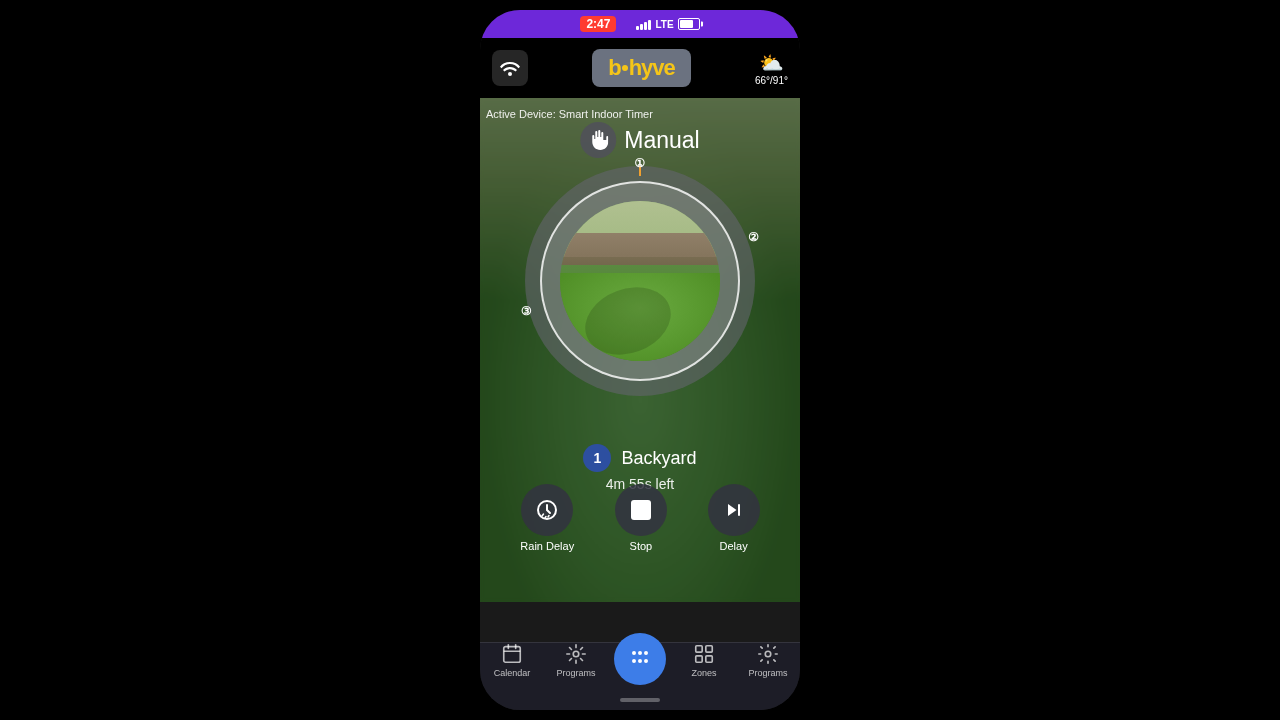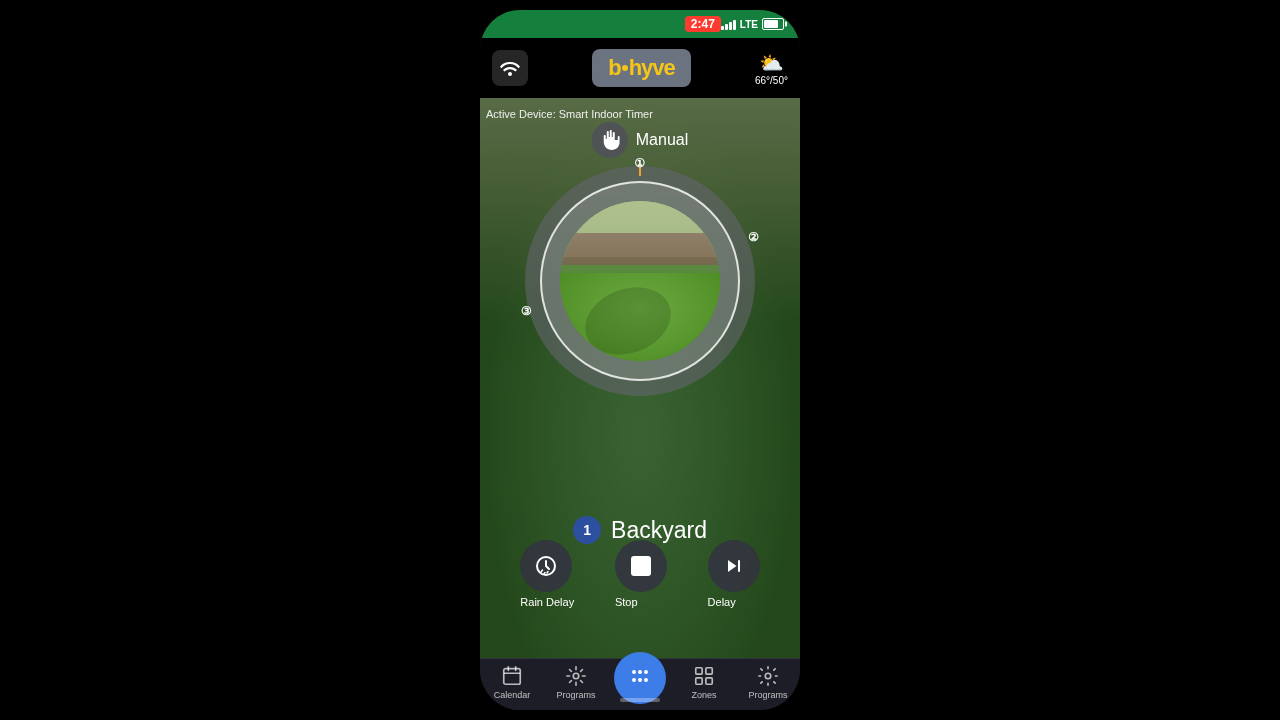--- a/index.html
+++ b/index.html
@@ -20,27 +20,28 @@
       background: #1a1a1a;
       border-radius: 40px;
       overflow: hidden;
       position: relative;
       display: flex;
       flex-direction: column;
     }
 
     
     .status-bar {
-      background: #15803d;
-      display: flex;
-      justify-content: flex-end;
+      background: #6d28d9;
+      display: flex;
+      justify-content: center;
       align-items: center;
       padding: 4px 16px;
       height: 28px;
       flex-shrink: 0;
+      gap: 20px;
     }
 
     .status-time {
       background: #ff3b30;
       color: #fff;
       font-size: 12px;
       font-weight: 700;
       padding: 1px 6px;
       border-radius: 4px;
     }
@@ -237,21 +238,21 @@
       background: rgba(80,80,90,0.85);
       border-radius: 50%;
       display: flex;
       align-items: center;
       justify-content: center;
       font-size: 18px;
     }
 
     .manual-text {
       color: #fff;
-      font-size: 16px;
+      font-size: 23px;
       font-weight: 500;
     }
 
     
     .zone-rings-container {
       position: absolute;
       top: 68px;
       left: 50%;
       transform: translateX(-50%);
       width: 230px;
@@ -389,21 +390,21 @@
       display: flex;
       align-items: center;
       justify-content: center;
       color: #fff;
       font-size: 14px;
       font-weight: 700;
     }
 
     .zone-name {
       color: #fff;
-      font-size: 23px;
+      font-size: 18px;
       font-weight: 500;
     }
 
     .time-left {
       color: #fff;
       font-size: 14px;
       opacity: 0.9;
     }
 
     
@@ -415,21 +416,21 @@
       display: flex;
       justify-content: space-around;
       align-items: center;
       padding: 0 20px;
       z-index: 10;
     }
 
     .ctrl-btn {
       display: flex;
       flex-direction: column;
-      align-items: flex-start;
+      align-items: center;
       gap: 4px;
       cursor: pointer;
     }
 
     .ctrl-btn-circle {
       width: 52px;
       height: 52px;
       background: rgba(50,50,65,0.85);
       border-radius: 50%;
       display: flex;
@@ -438,28 +439,29 @@
       font-size: 22px;
     }
 
     .ctrl-btn-label {
       color: #fff;
       font-size: 11px;
     }
 
     
     .bottom-nav {
-      height: 52px;
+      height: 68px;
       background: rgba(30,30,40,0.95);
       display: flex;
-      align-items: center;
+      align-items: flex-start;
       justify-content: space-around;
       padding-bottom: 4px;
       flex-shrink: 0;
       border-top: 1px solid rgba(255,255,255,0.1);
+      margin-top: 40px;
     }
 
     .nav-item {
       display: flex;
       flex-direction: column;
       align-items: center;
       gap: 3px;
       cursor: pointer;
       flex: 1;
     }
@@ -553,21 +555,21 @@
         <path d="M10 2C5.68 2 1.8 3.8 0 6.7L1.5 8.2C3.7 5.6 6.7 4 10 4s6.3 1.6 8.5 4.2L20 6.7C18.2 3.8 14.32 2 10 2z" fill="white"></path>
       </svg>
     </div>
 
     <div class="logo-container">
       <span class="logo-text">b<span class="logo-dot"></span>hyve</span>
     </div>
 
     <div class="weather-btn">
       <span class="weather-icon">⛅</span>
-      <span class="weather-temp">66°/50°</span>
+      <span class="weather-temp">66°/91°</span>
     </div>
   </div>
 
   <div class="main-content">
     <div class="bg-scene">
       <div class="bg-blur-overlay"></div>
     </div>
 
     <div class="active-device">
       <span class="active-device-text">Active Device: Smart Indoor Timer</span>
@@ -599,20 +601,21 @@
           </div>
         </div>
       </div>
     </div>
 
     <div class="zone-info">
       <div class="zone-badge-row">
         <div class="zone-number-badge">1</div>
         <span class="zone-name">Backyard</span>
       </div>
+      <div class="time-left">4m 55s left</div>
     </div>
 
     <div class="control-buttons">
 
       <div class="ctrl-btn">
         <div class="ctrl-btn-circle">
           <svg class="svg-icon" viewBox="0 0 24 24" fill="none">
             <circle cx="12" cy="12" r="9" stroke="white" stroke-width="2"></circle>
             <path d="M12 7v5l3 3" stroke="white" stroke-width="2" stroke-linecap="round"></path>
             <path d="M7 18l1.5-2M10 20l1-1.5M13 19l1-1.5" stroke="white" stroke-width="1.5" stroke-linecap="round"></path>

